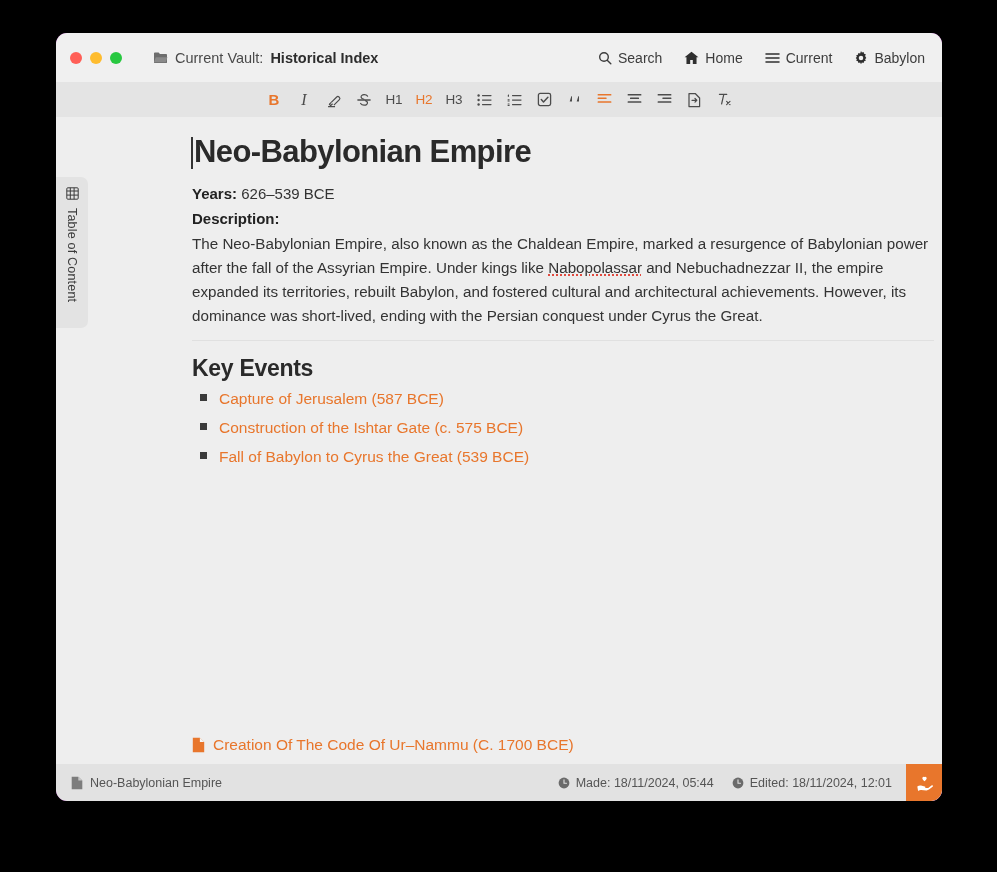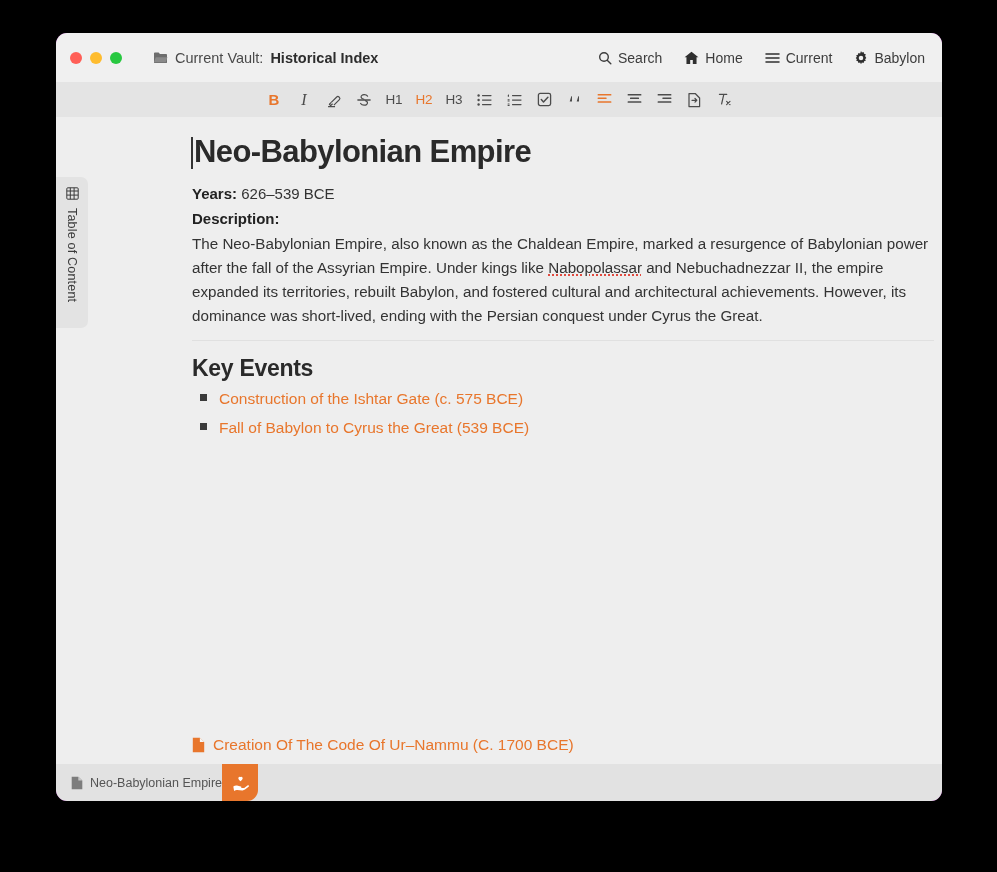--- a/index.html
+++ b/index.html
@@ -524,20 +524,24 @@
 
       <div class="desc-body">
         <span>The Neo-Babylonian Empire, also known as the Chaldean Empire, marked a resurgence of Babylonian power after the fall of the Assyrian Empire. Under kings like </span><span class="spellerr">Nabopolassar</span><span> and Nebuchadnezzar II, the empire expanded its territories, rebuilt Babylon, and fostered cultural and architectural achievements. However, its dominance was short-lived, ending with the Persian conquest under Cyrus the Great.</span>
       </div>
 
       <div class="hr"></div>
 
       <div class="section-h2">Key Events</div>
 
       <ul class="event-list">
+        <li>
+          <span class="sq-bullet"></span>
+          <span class="event-link">Capture of Jerusalem (587 BCE)</span>
+        </li>
         <li>
           <span class="sq-bullet"></span>
           <span class="event-link">Construction of the Ishtar Gate (c. 575 BCE)</span>
         </li>
         <li>
           <span class="sq-bullet"></span>
           <span class="event-link">Fall of Babylon to Cyrus the Great (539 BCE)</span>
         </li>
       </ul>
     </div>
@@ -564,20 +568,40 @@
     <div class="status-left">
       <span class="ic">
         <svg width="12" height="14" viewBox="0 0 12 14" fill="#7d7d7d">
           <path d="M0.7 0.7h6.6L11.3 4.6v8.7H0.7z"></path>
           <path d="M7.3 0.7l4 3.9h-4z" fill="#c9c9c9"></path>
         </svg>
       </span>
       <span>Neo-Babylonian Empire</span>
     </div>
 
+    <div class="status-right">
+      <div class="status-item">
+        <span class="ic">
+          <svg width="12" height="12" viewBox="0 0 12 12" fill="#6b6b6b">
+            <circle cx="6" cy="6" r="5.4"></circle>
+            <path d="M6 2.9v3.3h2.5" stroke="#e2e2e2" stroke-width="1.1" fill="none" stroke-linecap="round"></path>
+          </svg>
+        </span>
+        <span>Made: 18/11/2024, 05:44</span>
+      </div>
+      <div class="status-item">
+        <span class="ic">
+          <svg width="12" height="12" viewBox="0 0 12 12" fill="#6b6b6b">
+            <circle cx="6" cy="6" r="5.4"></circle>
+            <path d="M6 2.9v3.3h2.5" stroke="#e2e2e2" stroke-width="1.1" fill="none" stroke-linecap="round"></path>
+          </svg>
+        </span>
+        <span>Edited: 18/11/2024, 12:01</span>
+      </div>
+    </div>
 
     <div class="support-btn">
       <span class="ic">
         <svg width="19" height="18" viewBox="0 0 19 18" fill="#ffffff">
           <path d="M9.5 7.3S7.3 5.6 7.3 4.2a1.4 1.4 0 0 1 2.2-1.1 1.4 1.4 0 0 1 2.2 1.1c0 1.4-2.2 3.1-2.2 3.1z"></path>
           <path d="M2.3 12.6c1.4-1.1 3-1.2 4.6-.8l2.8.7c.5.1.8.5.7.9-.1.4-.5.6-1 .5l-2.4-.5 5.2.6c.6.1 1.2-.1 1.7-.5l2.6-2c.4-.3 1-.3 1.3.1.3.4.2.9-.2 1.2l-3.6 2.8c-.8.6-1.8.9-2.8.8l-5-.5c-1-.1-2 .2-2.7.8l-.4.3z"></path>
         </svg>
       </span>
     </div>
 

